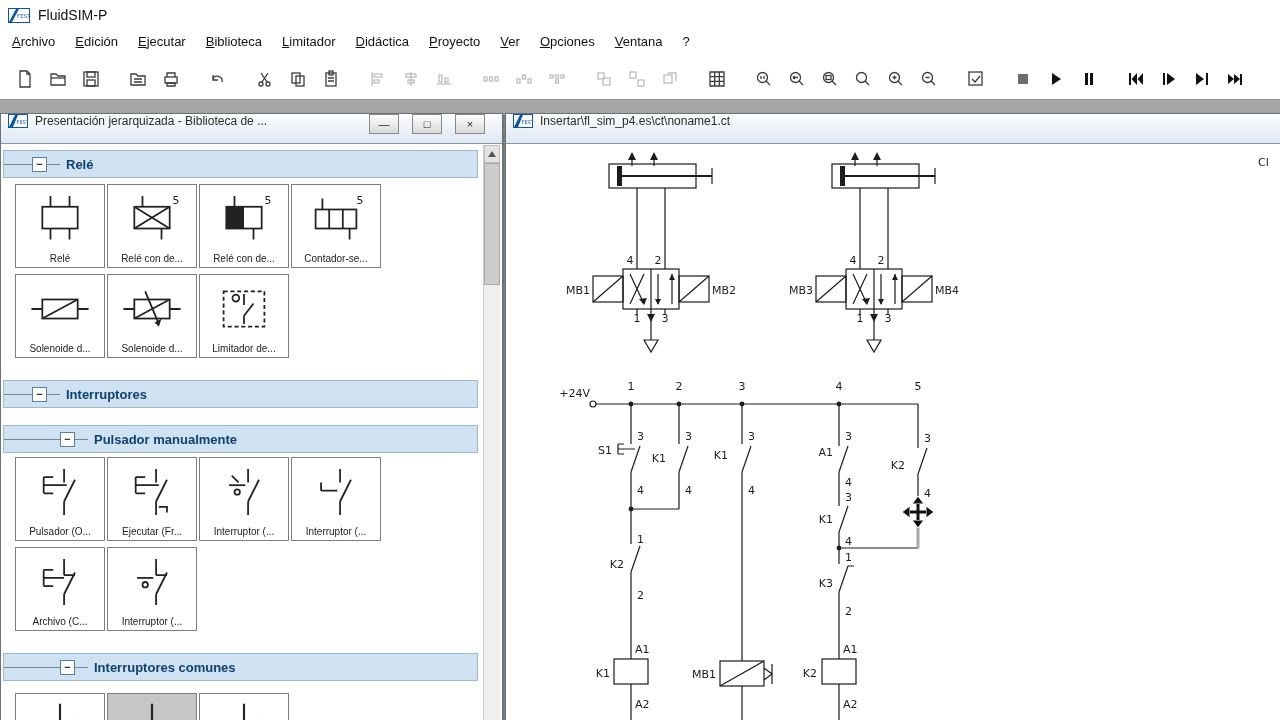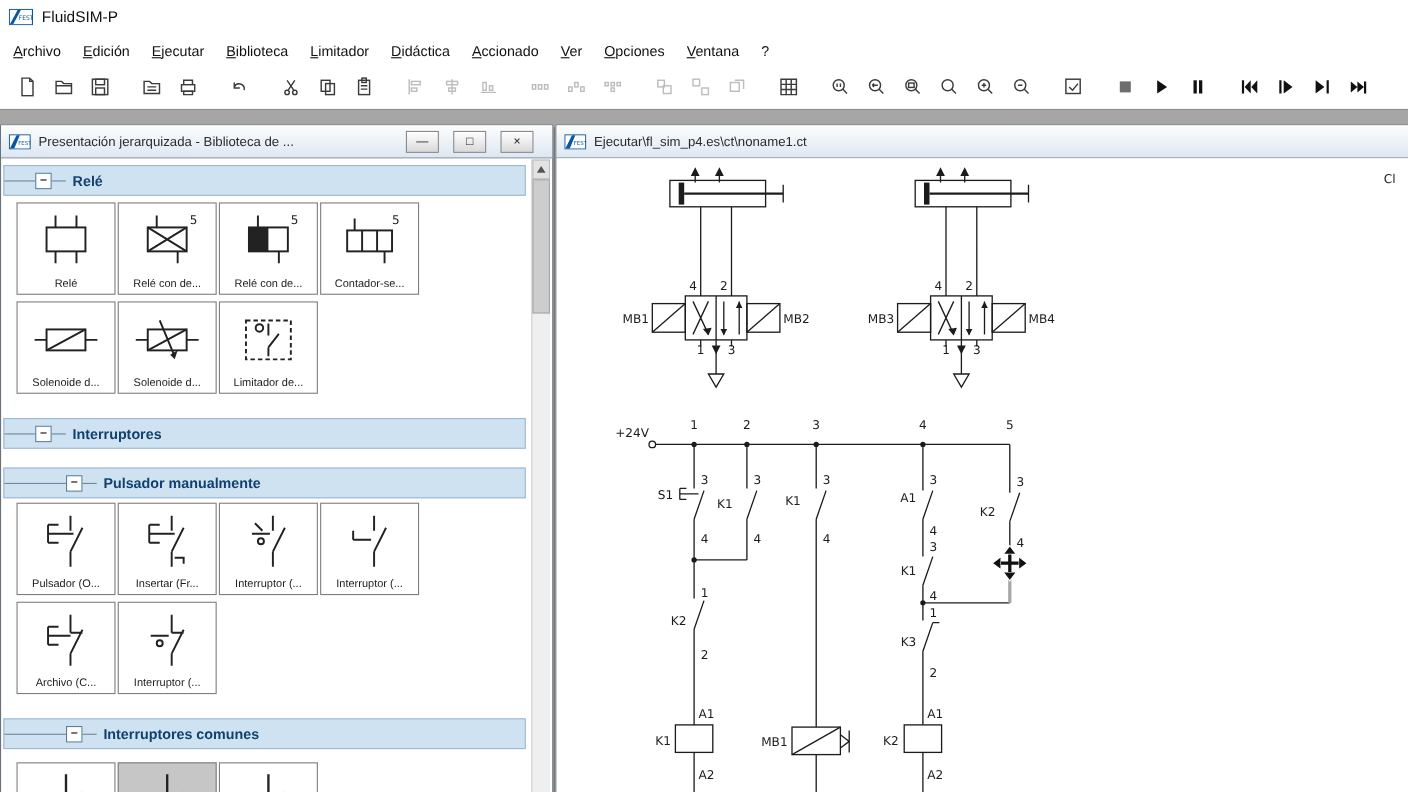--- a/index.html
+++ b/index.html
@@ -1,35 +1,35 @@
 <!DOCTYPE html>
 <html><head>
 <meta charset="utf-8">
 <style>
   html,body{margin:0;padding:0}
   .screen{position:relative;width:1280px;height:720px;overflow:hidden;background:#fff;
           font-family:"Liberation Sans",sans-serif;color:#111}
   
   .titlebar{height:30px;display:flex;align-items:center;gap:8px;padding:0 8px;background:#fff}
   .apptitle{font-size:14px}
-  .menubar{height:28px;display:flex;align-items:flex-end;background:#fff;padding:0 2px}
+  .menubar{height:28px;display:flex;align-items:flex-start;background:#fff;padding:0 2px}
   .mi{display:inline-block;padding:4px 10px;font-size:13px;cursor:default}
   .mi::first-letter{text-decoration:underline}
   .toolbar{height:41px;display:flex;align-items:center;background:#fff;border-bottom:1px solid #8f8f8f;padding:0 8px}
   .tbtn{width:31px;height:30px;display:flex;align-items:center;justify-content:center;background:#fff;border:1px solid transparent}
   .gap{width:14px;height:26px}
   .ic{stroke:#3b3b3b;fill:none;stroke-width:1.3}
   .icg{stroke:#bdbdbd;fill:none;stroke-width:1.3}
   
   .mdi{position:absolute;top:100px;left:0;right:0;bottom:0;background:#a6a6a6;overflow:hidden}
   .win{position:absolute;background:#fff;border:1px solid #69727c;box-shadow:2px 2px 3px rgba(0,0,0,.35)}
   .win-lib{left:0;top:13px;width:501px;height:660px}
   .win-circ{left:505px;top:13px;width:779px;height:660px}
   .wtitle{height:29px;background:linear-gradient(#fdfdfd,#dde7f2);border-bottom:1px solid #8796a6;
-          display:flex;align-items:center;gap:7px;padding:0 7px;font-size:12px;color:#2b2b2b;white-space:nowrap}
+          display:flex;align-items:flex-start;gap:7px;padding:0 7px;font-size:12px;color:#2b2b2b;white-space:nowrap}
   .wbtns{margin-left:auto;display:flex;gap:13px;padding-right:10px}
   .wbtn{width:28px;height:18px;border:1px solid #8a8a8a;background:linear-gradient(#fff,#d9d9d9);
         font-size:11px;display:flex;align-items:center;justify-content:center;color:#222}
   
   .libbody{position:relative;height:629px;overflow:hidden;padding-top:2px}
   .secbar{margin:0 24px 0 2px;height:26px;background:#cfe2f2;border:1px solid #9db8d2;
           display:flex;align-items:center;font-weight:bold;color:#10406e;font-size:13px}
   .tline{height:1px;background:#6f87a0}
   .tpre{width:28px}.tpost{width:13px}
   .ind .tpre{width:56px}
@@ -69,21 +69,21 @@
     <span class="apptitle">FluidSIM-P</span>
   </div>
 
   <div class="menubar">
     <span class="mi">Archivo</span>
     <span class="mi">Edición</span>
     <span class="mi">Ejecutar</span>
     <span class="mi">Biblioteca</span>
     <span class="mi">Limitador</span>
     <span class="mi">Didáctica</span>
-    <span class="mi">Accionado</span>
+    <span class="mi">Proyecto</span>
     <span class="mi">Ver</span>
     <span class="mi">Opciones</span>
     <span class="mi">Ventana</span>
     <span class="mi">?</span>
   </div>
 
   <div class="toolbar">
     <div class="tbtn">
         <svg width="18" height="18" class="ic">
           <path d="M4 1h7l3 3v13H4z"></path>
@@ -429,21 +429,21 @@
             <span class="clabel">Pulsador (O...</span>
           </div>
           <div class="cell">
             <svg viewBox="0 0 50 50">
                 <g class="cs">
                   <path d="M28 8v10M28 42V32M28 32l8-16"></path>
                   <path d="M13 14v12M13 14h7M13 26h7M13 20h17"></path>
                   <path d="M30 36h6v4"></path>
                 </g>
               </svg>
-            <span class="clabel">Insertar (Fr...</span>
+            <span class="clabel">Ejecutar (Fr...</span>
           </div>
           <div class="cell">
             <svg viewBox="0 0 50 50">
                 <g class="cs">
                   <path d="M28 8v10M28 42V32M28 32l8-16"></path>
                   <path d="M14 20h12"></path>
                   <circle cx="20" cy="25" r="2"></circle>
                   <path d="M16 13l5 5"></path>
                 </g>
               </svg>
@@ -522,21 +522,21 @@
       </div>
     </section>
 
     <section class="win win-circ">
       <div class="wtitle">
         <svg width="20" height="14">
           <rect x="0.5" y="0.5" width="19" height="13" fill="#fff" stroke="#0a57a0"></rect>
           <path d="M1 13L7 1h3L5 13z" fill="#0a57a0"></path>
           <text x="8.5" y="9.5" font-size="5" fill="#0a57a0" font-family="DejaVu Sans">FESTO</text>
         </svg>
-        <span>Ejecutar\fl_sim_p4.es\ct\noname1.ct</span>
+        <span>Insertar\fl_sim_p4.es\ct\noname1.ct</span>
       </div>
       <div class="circbody">
         <svg width="775" height="577" viewBox="0 0 775 577">
           <defs>
             <g id="vu">
 
               <rect x="103" y="20" width="87" height="24" class="k"></rect>
               <rect x="111" y="22" width="5" height="20" class="f"></rect>
               <path d="M116 32h90" class="k2w"></path>
               <path d="M206 24v16" class="k"></path>

